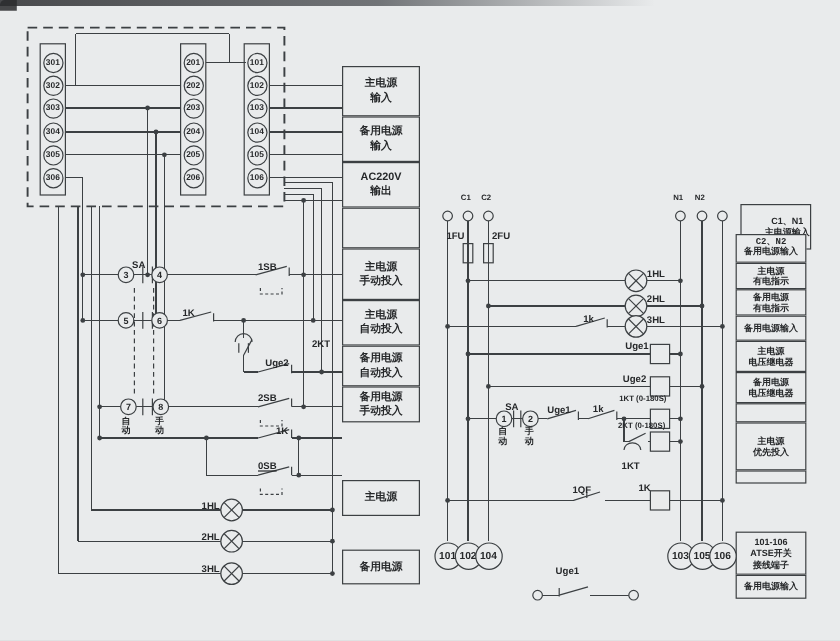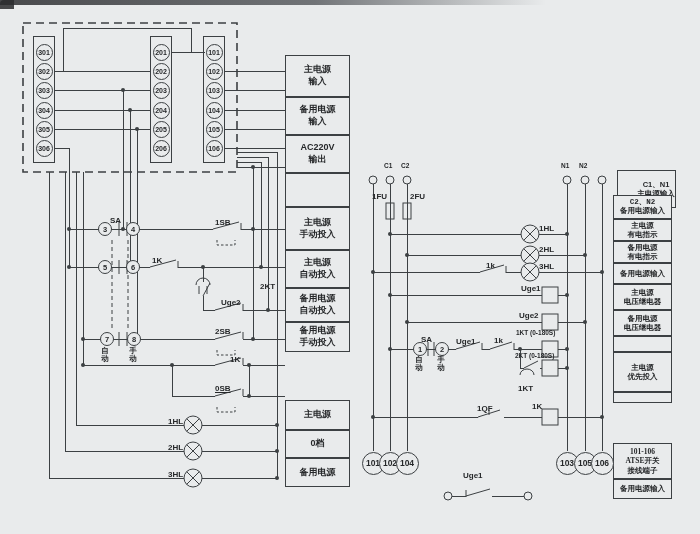--- a/index.html
+++ b/index.html
@@ -265,40 +265,39 @@
     <div class="box lcol" style="left: 285px; top: 173px; width: 65px; height: 34px;"></div>
     <div class="box lcol" style="left: 285px; top: 207px; width: 65px; height: 43px;">主电源
 手动投入</div>
     <div class="box lcol" style="left: 285px; top: 250px; width: 65px; height: 38px;">主电源
 自动投入</div>
     <div class="box lcol" style="left: 285px; top: 288px; width: 65px; height: 34px;">备用电源
 自动投入</div>
     <div class="box lcol" style="left: 285px; top: 322px; width: 65px; height: 30px;">备用电源
 手动投入</div>
     <div class="box lcol" style="left: 285px; top: 400px; width: 65px; height: 30px;">主电源</div>
-    <div class="box lcol" style="left: 285px; top: 430px; width: 65px; height: 28px;">0档</div>
     <div class="box lcol" style="left: 285px; top: 458px; width: 65px; height: 29px;">备用电源</div>
     <div class="box rcol" style="left: 617px; top: 170px; width: 59px; height: 38px; padding-left: 19px;">C1、N1
 主电源输入</div>
     <div class="box rcol" style="left: 613px; top: 195px; width: 59px; height: 24px; font-family: Liberation Mono, monospace;">C2、N2
 备用电源输入</div>
     <div class="box rcol" style="left: 613px; top: 219px; width: 59px; height: 22px;">主电源
 有电指示</div>
     <div class="box rcol" style="left: 613px; top: 241px; width: 59px; height: 22px;">备用电源
 有电指示</div>
     <div class="box rcol" style="left: 613px; top: 263px; width: 59px; height: 21px;">备用电源输入</div>
     <div class="box rcol" style="left: 613px; top: 284px; width: 59px; height: 26px;">主电源
 电压继电器</div>
     <div class="box rcol" style="left: 613px; top: 310px; width: 59px; height: 26px;">备用电源
 电压继电器</div>
     <div class="box rcol" style="left: 613px; top: 336px; width: 59px; height: 16px;"></div>
     <div class="box rcol" style="left: 613px; top: 352px; width: 59px; height: 40px;">主电源
 优先投入</div>
     <div class="box rcol" style="left: 613px; top: 392px; width: 59px; height: 11px;"></div>
-    <div class="box rcol" style="left: 613px; top: 443px; width: 59px; height: 36px; font-family: Liberation Serif, serif;">101-106
+    <div class="box rcol" style="left: 613px; top: 443px; width: 59px; height: 36px;">101-106
 ATSE开关
 接线端子</div>
     <div class="box rcol" style="left: 613px; top: 479px; width: 59px; height: 20px;">备用电源输入</div>
     <div class="term" style="left: 98px; top: 222px; width: 14px; height: 14px; font-size: 7.5px;">3</div>
     <div class="term" style="left: 126px; top: 222px; width: 14px; height: 14px; font-size: 7.5px;">4</div>
     <div class="term" style="left: 98px; top: 260px; width: 14px; height: 14px; font-size: 7.5px;">5</div>
     <div class="term" style="left: 126px; top: 260px; width: 14px; height: 14px; font-size: 7.5px;">6</div>
     <div class="term" style="left: 100px; top: 332px; width: 14px; height: 14px; font-size: 7.5px;">7</div>
     <div class="term" style="left: 127px; top: 332px; width: 14px; height: 14px; font-size: 7.5px;">8</div>
     <div class="term" style="left: 413px; top: 342px; width: 14px; height: 14px; font-size: 7.5px;">1</div>

